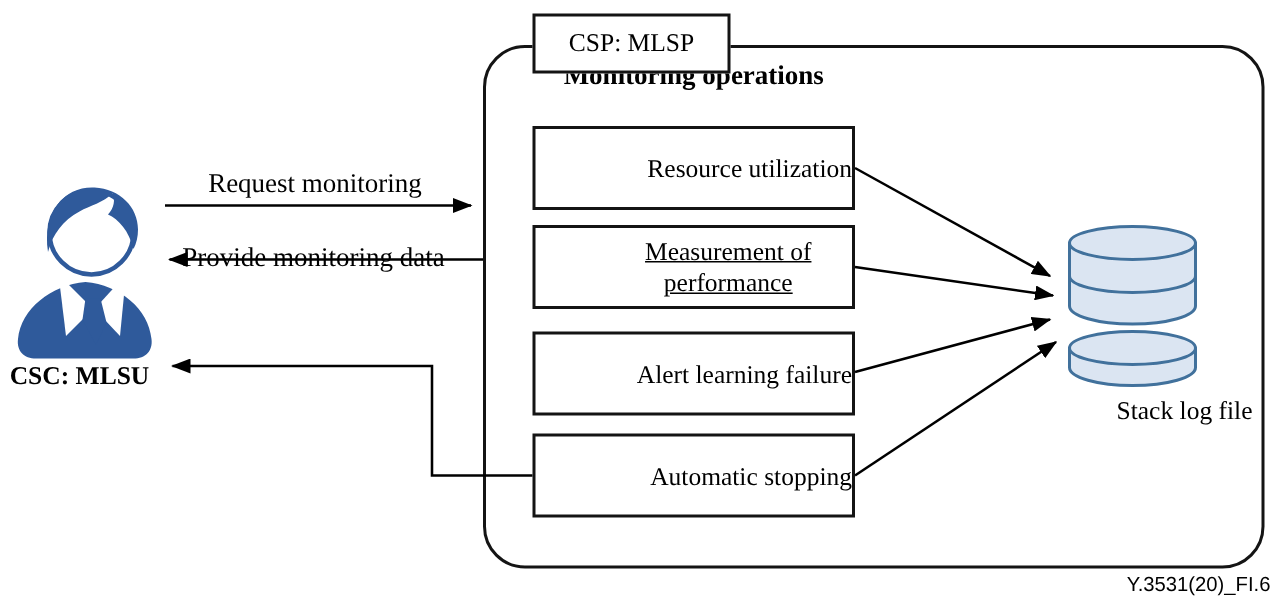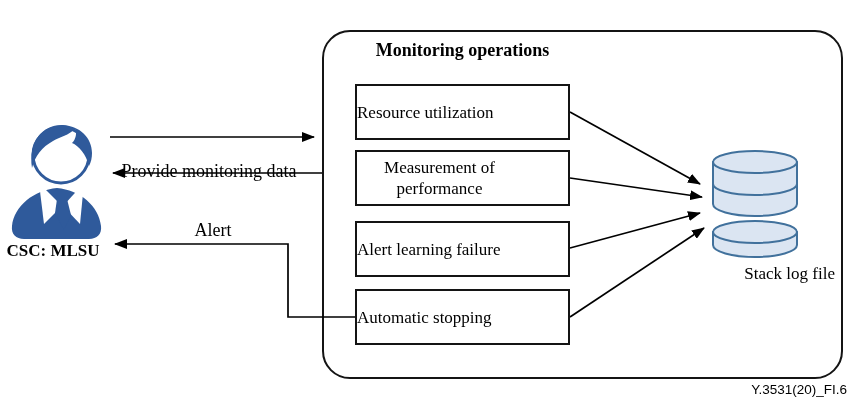--- a/index.html
+++ b/index.html
@@ -33,26 +33,26 @@
   }
 
   #operations-heading {
     left: 355px; top: 40px; width: 215px; text-align: center;
     font-size: 18px; font-weight: bold; z-index: 3;
   }
 
   .operation-box {
     left: 355px; width: 215px; height: 56px;
     border: 2px solid #141414; background: #ffffff; z-index: 3;
-    display: flex; align-items: center; justify-content: flex-start;
+    display: flex; align-items: center; justify-content: flex-end;
     text-align: center; font-size: 17px; line-height: 21px;
     box-sizing: border-box;
   }
   #op-box-0 { top: 84px; }
-  #op-box-1 { top: 150px; }
+  #op-box-1 { top: 150px; text-decoration: underline; }
   #op-box-2 { top: 221px; }
   #op-box-3 { top: 289px; }
   #op-box-1 .op-label { max-width: 165px; }
 
   
   #user-icon { left: 8px; top: 112px; z-index: 3; }
   #actor-label {
     left: 0px; top: 241px; width: 106px; text-align: center;
     font-size: 17px; font-weight: bold; z-index: 3;
   }
@@ -112,20 +112,23 @@
              C84,46 83,50 81,54 C78,42 71,34 64,31 C68,27 69,21 67,17
              C61,23 52,25 45,29 C34,35 27,44 24,56 Z"></path>
     <path class="fill-actor" d="M49,76 C26,78 6,94 4,114 C3,122 8,127 16,127
              L81,127 C89,127 94,122 93,114 C91,94 72,78 49,76 Z"></path>
     <path class="lapel" d="M31,71 L54,94 L36,112 Z"></path>
     <path class="lapel" d="M76,71 L55,94 L72,112 Z"></path>
     <path class="fill-actor" d="M49,87 L59,87 L63,103 L56,118 L47,101 Z"></path>
   </svg>
   <div class="abs" id="actor-label">CSC: MLSU</div>
 
+  <div class="abs" id="provider-label-box">
+    <span>CSP: MLSP</span>
+  </div>
   <div class="abs" id="operations-heading">Monitoring operations</div>
 
   <div class="abs operation-box" id="op-box-0">
     <span class="op-label">Resource utilization</span>
   </div>
   <div class="abs operation-box" id="op-box-1">
     <span class="op-label">Measurement of performance</span>
   </div>
   <div class="abs operation-box" id="op-box-2">
     <span class="op-label">Alert learning failure</span>
@@ -138,18 +141,18 @@
     <path class="db-shape" d="M3,14 L3,56 C3,62.6 21.8,68 45,68 C68.2,68 87,62.6 87,56 L87,14 Z"></path>
     <ellipse class="db-shape" cx="45" cy="14" rx="42" ry="11"></ellipse>
     <path class="db-arc" d="M3,36 A42,11 0 0 0 87,36"></path>
     <path class="db-shape" d="M3,84 L3,97 C3,103.6 21.8,109 45,109 C68.2,109 87,103.6 87,97 L87,84 Z"></path>
     <ellipse class="db-shape" cx="45" cy="84" rx="42" ry="11"></ellipse>
   </svg>
   <div class="abs" id="datastore-label">
     <span>Stack log file</span><br>
   </div>
 
+  <div class="abs msg-label" id="request-label">Request monitoring</div>
   <div class="abs msg-label" id="provide-label">Provide monitoring data</div>
-  <div class="abs msg-label" id="alert-label">Alert</div>
 
   <div class="abs" id="figure-number">Y.3531(20)_FI.6</div>
 
 </div>
 
 </body></html>

